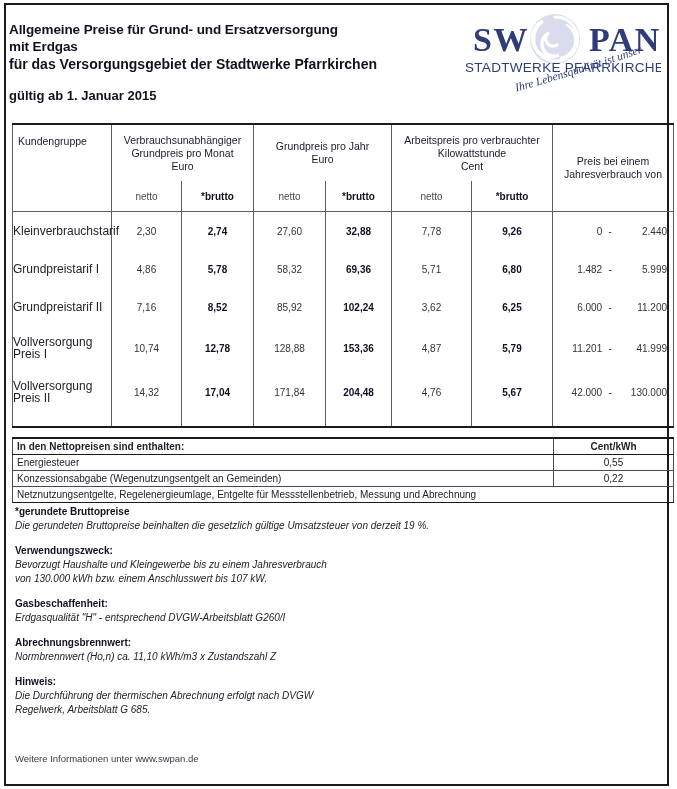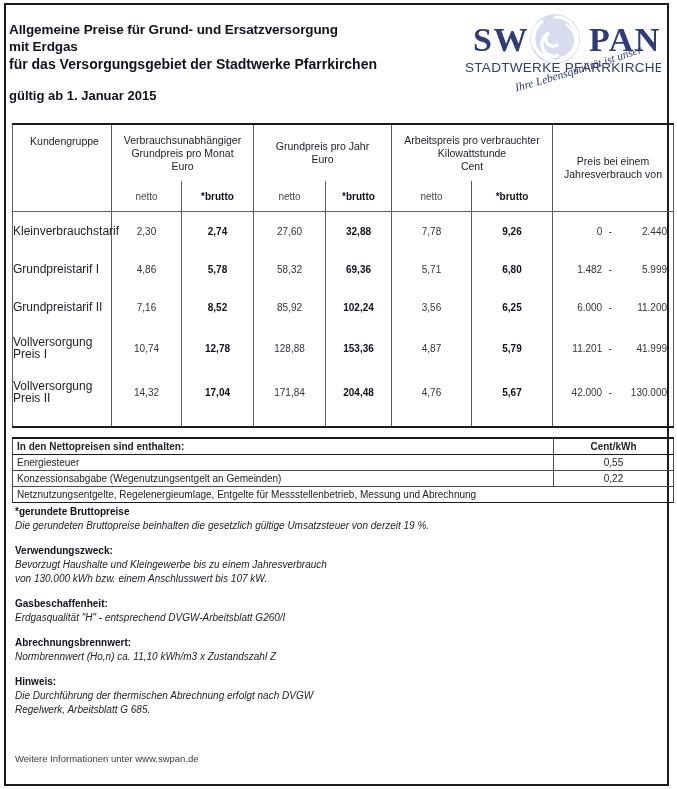--- a/index.html
+++ b/index.html
@@ -103,21 +103,21 @@
   .grp-head {
     text-align: center;
     font-weight: bold;
     font-size: 10.5px;
     line-height: 13px;
     height: 56px;
     vertical-align: middle;
     padding: 0 2px;
   }
   .grp-head.left {
-    text-align: center;
+    text-align: left;
     padding-left: 5px;
     vertical-align: top;
     padding-top: 10px;
   }
   .sub-head {
     text-align: center;
     height: 30px;
     font-size: 10px;
     vertical-align: middle;
   }
@@ -341,21 +341,21 @@
         </tr>
 
         <tr>
           <td class="cell name">
             <div>Grundpreistarif II</div>
           </td>
           <td class="cell">7,16</td>
           <td class="cell brutto">8,52</td>
           <td class="cell">85,92</td>
           <td class="cell brutto">102,24</td>
-          <td class="cell">3,56</td>
+          <td class="cell">3,62</td>
           <td class="cell brutto">6,25</td>
           <td class="cell range">
             <div class="range-inner">
               <span class="range-from">6.000</span>
               <span class="range-dash">-</span>
               <span class="range-to">11.200</span>
             </div>
           </td>
         </tr>
 

